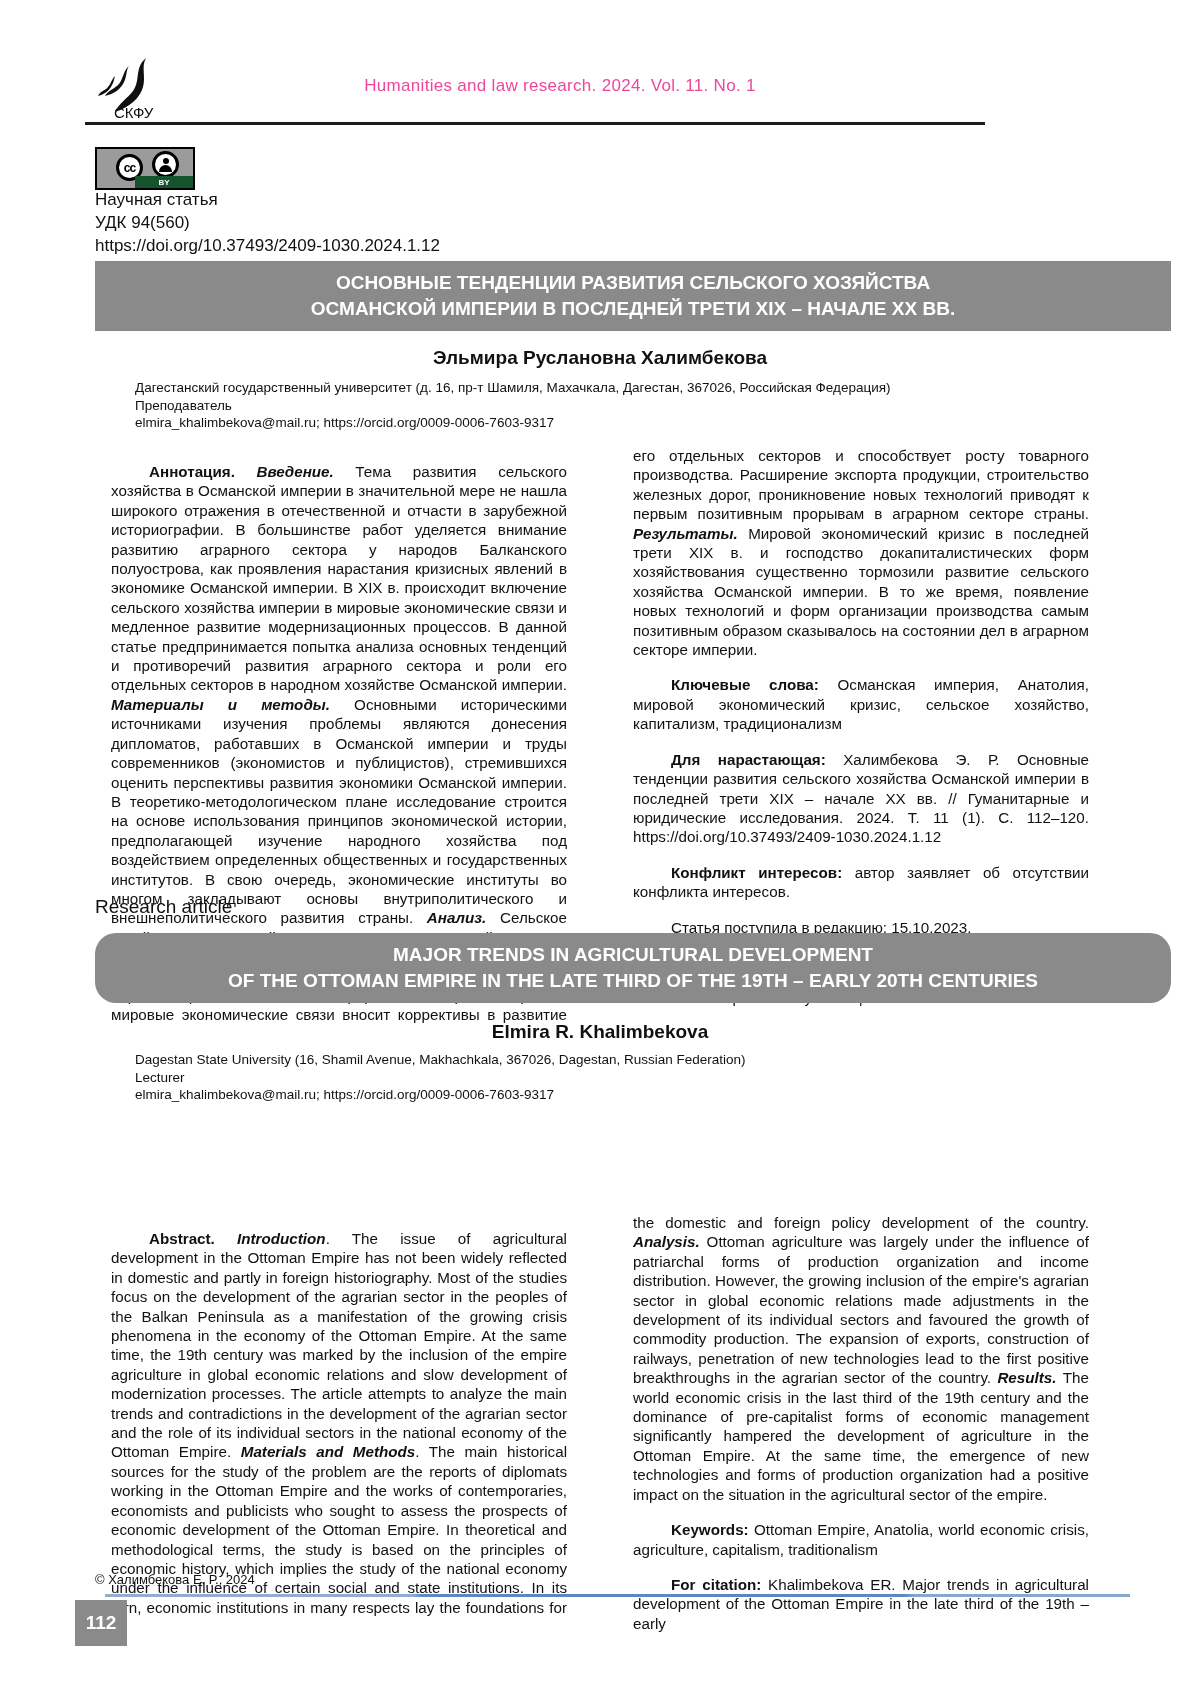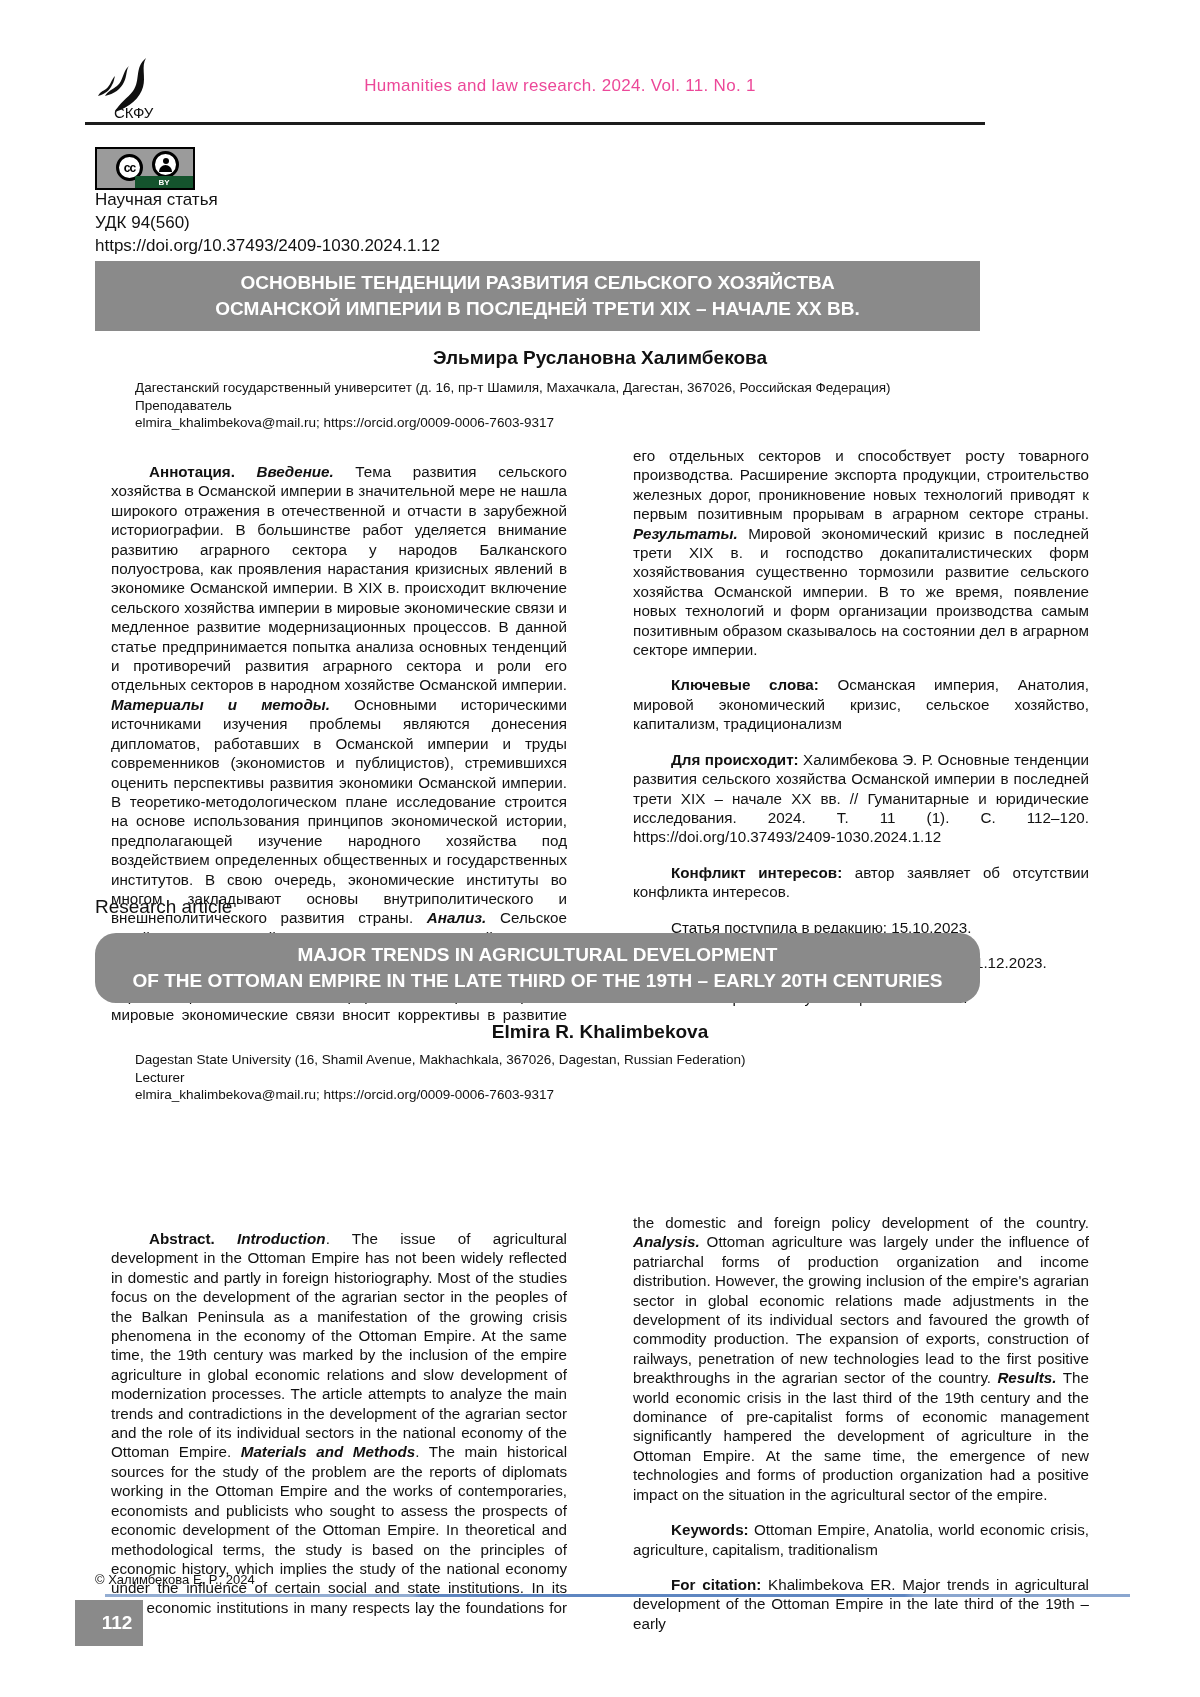--- a/index.html
+++ b/index.html
@@ -23,21 +23,21 @@
   .person-head{width:6px;height:6px;border-radius:50%;background:#000;margin-bottom:1px;}
   .person-body{width:13px;height:7px;border-radius:7px 7px 0 0;background:#000;}
   .cc-by{position:absolute;right:0;bottom:0;width:58px;height:12px;background:#14532d;color:#fff;
          font-size:8px;font-weight:bold;display:flex;align-items:center;justify-content:center;}
 
   
   .meta{position:absolute;left:95px;top:188px;font-size:17px;line-height:23px;}
   .meta div{white-space:nowrap;}
 
   
-  .banner{position:absolute;left:95px;width:885px;background:#8a8a8a;color:#ffffff;
+  .banner{position:absolute;left:95px;width:1076px;background:#8a8a8a;color:#ffffff;
           text-align:center;font-weight:bold;font-size:19px;line-height:26px;padding:9px 0;}
   .banner-ru{top:261px;}
   .banner-en{top:933px;border-radius:21px;}
 
   .author{position:absolute;left:95px;width:1010px;text-align:center;font-weight:bold;font-size:19px;}
   .author-ru{top:347px;}
   .author-en{top:1021px;}
 
   .affil{position:absolute;left:135px;font-size:13.5px;line-height:17.5px;}
   .affil-ru{top:379px;}
@@ -52,21 +52,21 @@
   .b{font-weight:700;}
   .bi{font-weight:700;font-style:italic;}
 
   .research-label{position:absolute;left:95px;top:896px;font-size:19px;}
 
   
   .copyright{position:absolute;left:95px;top:1572px;font-size:13px;}
   .footer-rule{position:absolute;left:105px;top:1594px;width:1025px;height:3px;
                background:linear-gradient(to right,#93add2 0%,#93add2 30%,#5e86c1 31%,#5e86c1 78%,#8aa6cf 79%,#8aa6cf 100%);}
   .page-box{position:absolute;left:75px;top:1600px;width:52px;height:46px;background:#8a8a8a;
-            color:#fff;font-weight:bold;font-size:19px;display:flex;align-items:center;justify-content:center;padding-left:16px;}
+            color:#fff;font-weight:bold;font-size:19px;display:flex;align-items:center;justify-content:center;}
 </style>
 </head>
 <body>
 
 <div class="page">
 
   <div class="logo">
     <svg width="120" height="66" viewBox="0 0 120 66">
       <g fill="#101010">
         <path d="M62 2 C50 12 57 24 49 35 C44 42 35 47 31 56 C46 51 56 42 59 31 C62 21 57 10 62 2 Z"></path>
@@ -108,21 +108,21 @@
   </div>
 
   <div class="abstract abstract-ru">
     <p>
       <span class="b">Аннотация. </span><span class="bi">Введение. </span><span>Тема развития сельского хозяйства в Османской империи в значительной мере не нашла широкого отражения в отечественной и отчасти в зарубежной историографии. В большинстве работ уделяется внимание развитию аграрного сектора у народов Балканского полуострова, как проявления нарастания кризисных явлений в экономике Османской империи. В XIX в. происходит включение сельского хозяйства империи в мировые экономические связи и медленное развитие модернизационных процессов. В данной статье предпринимается попытка анализа основных тенденций и противоречий развития аграрного сектора и роли его отдельных секторов в народном хозяйстве Османской империи. </span><span class="bi">Материалы и методы. </span><span>Основными историческими источниками изучения проблемы являются донесения дипломатов, работавших в Османской империи и труды современников (экономистов и публицистов), стремившихся оценить перспективы развития экономики Османской империи. В теоретико-методологическом плане исследование строится на основе использования принципов экономической истории, предполагающей изучение народного хозяйства под воздействием определенных общественных и государственных институтов. В свою очередь, экономические институты во многом закладывают основы внутриполитического и внешнеполитического развития страны. </span><span class="bi">Анализ. </span><span>Сельское хозяйство Османской империи в значительной степени находилось под воздействием патриархальных форм организации производства и распределения доходов. Однако нарастающая включенность аграрного сектора империи в мировые экономические связи вносит коррективы в развитие его отдельных секторов и способствует росту товарного производства. Расширение экспорта продукции, строительство железных дорог, проникновение новых технологий приводят к первым позитивным прорывам в аграрном секторе страны. </span><span class="bi">Результаты. </span><span>Мировой экономический кризис в последней трети XIX в. и господство докапиталистических форм хозяйствования существенно тормозили развитие сельского хозяйства Османской империи. В то же время, появление новых технологий и форм организации производства самым позитивным образом сказывалось на состоянии дел в аграрном секторе империи.</span>
     </p>
     <p>
       <span class="b">Ключевые слова: </span><span>Османская империя, Анатолия, мировой экономический кризис, сельское хозяйство, капитализм, традиционализм</span>
     </p>
     <p>
-      <span class="b">Для происходит: </span><span>Халимбекова Э. Р. Основные тенденции развития сельского хозяйства Османской империи в последней трети XIX – начале XX вв. // Гуманитарные и юридические исследования. 2024. Т. 11 (1). С. 112–120. </span><span>https://doi.org/10.37493/2409-1030.2024.1.12</span>
+      <span class="b">Для нарастающая: </span><span>Халимбекова Э. Р. Основные тенденции развития сельского хозяйства Османской империи в последней трети XIX – начале XX вв. // Гуманитарные и юридические исследования. 2024. Т. 11 (1). С. 112–120. </span><span>https://doi.org/10.37493/2409-1030.2024.1.12</span>
     </p>
     <p>
       <span class="b">Конфликт интересов: </span><span>автор заявляет об отсутствии конфликта интересов.</span>
     </p>
     <p>Статья поступила в редакцию: 15.10.2023.</p>
     <p>Статья одобрена после рецензирования: 21.12.2023.</p>
     <p>Статья принята к публикации: 25.01.2024.</p>
   </div>
 
   <div class="research-label">Research article</div>

